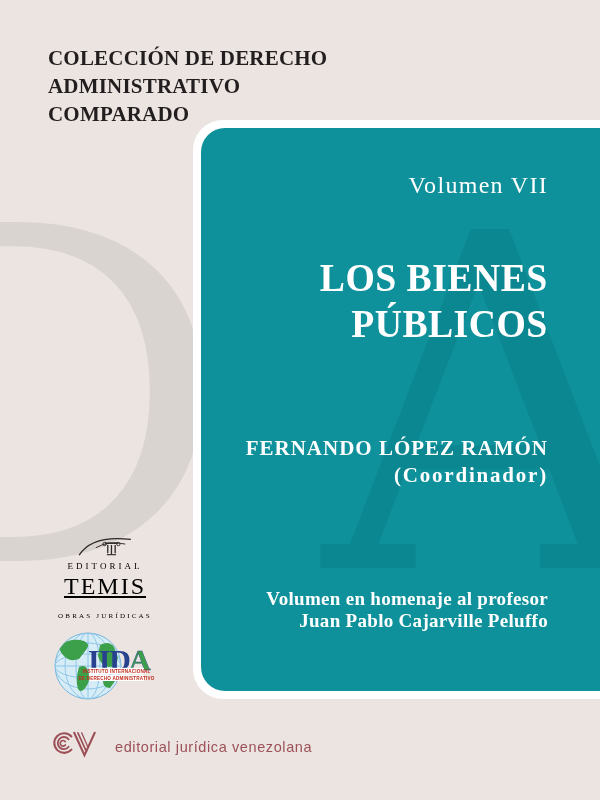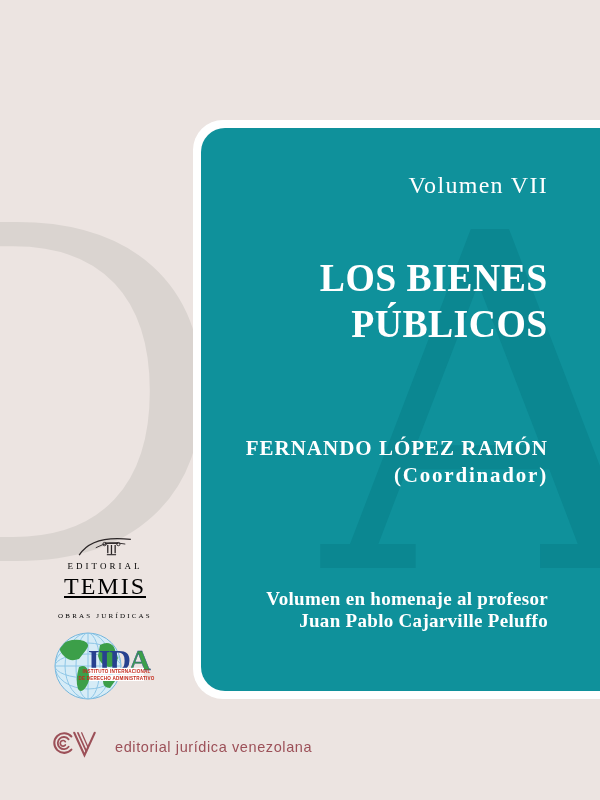--- a/index.html
+++ b/index.html
@@ -69,20 +69,25 @@
     letter-spacing:0.6px;margin-left:9px;margin-bottom:3px;
   }
 </style>
 </head>
 <body>
 
 <div class="cover">
 
   <div class="wm-d">D</div>
 
+  <div class="collection">
+    <div>COLECCIÓN DE DERECHO</div>
+    <div>ADMINISTRATIVO</div>
+    <div>COMPARADO</div>
+  </div>
 
 
   <div class="panel-border">
     <div class="panel">
       <div class="wm-a">A</div>
 
       <div class="txt volume">Volumen VII</div>
 
       <div class="txt title">
         <div>LOS BIENES</div>

